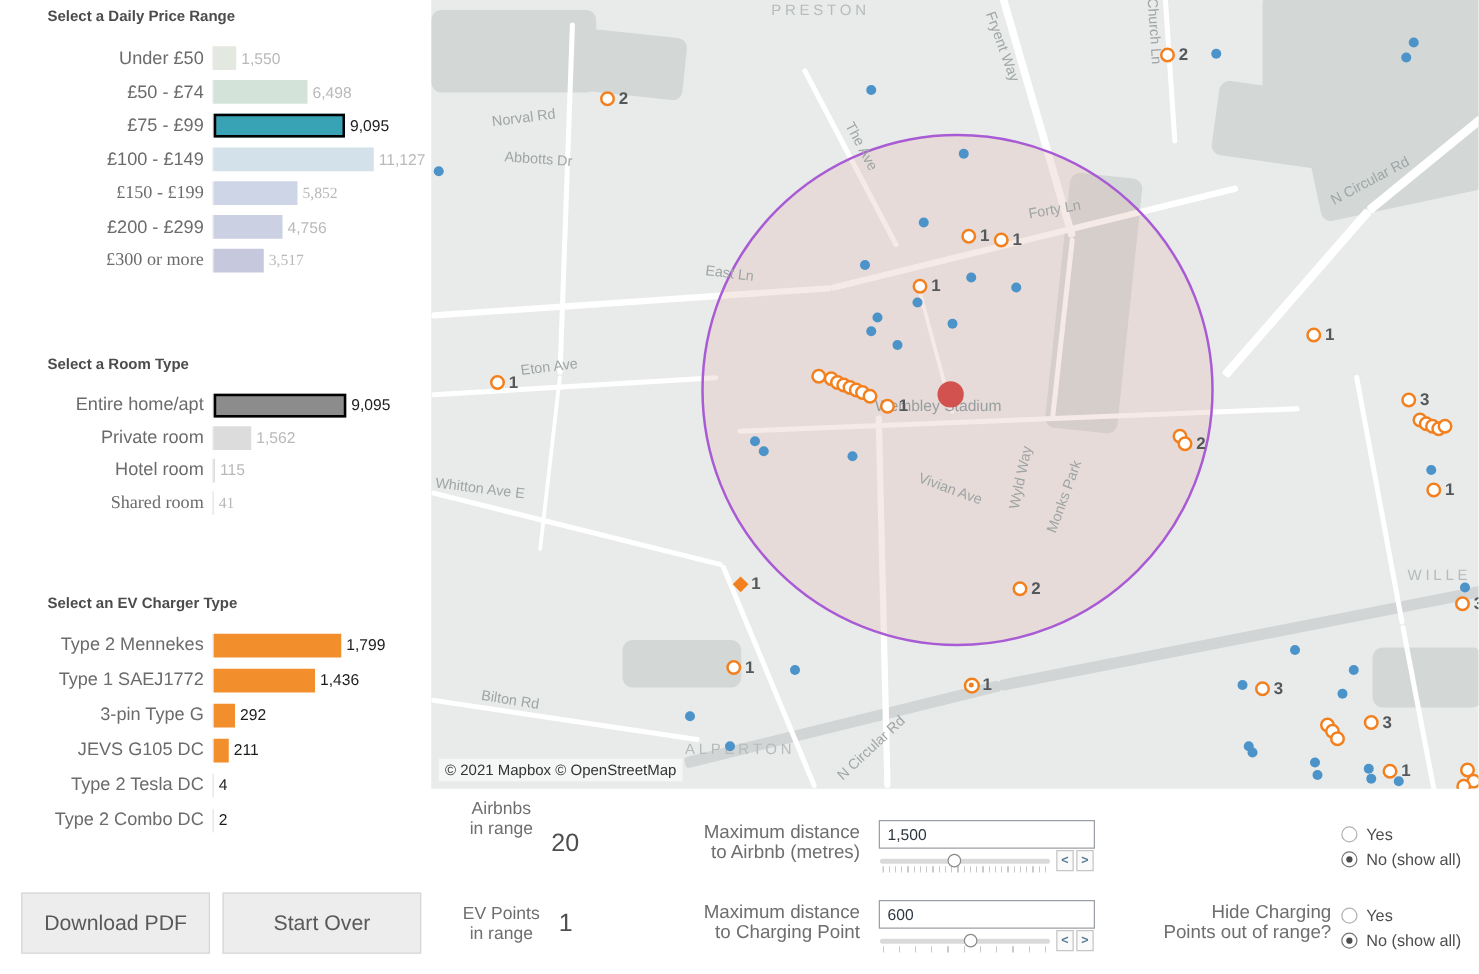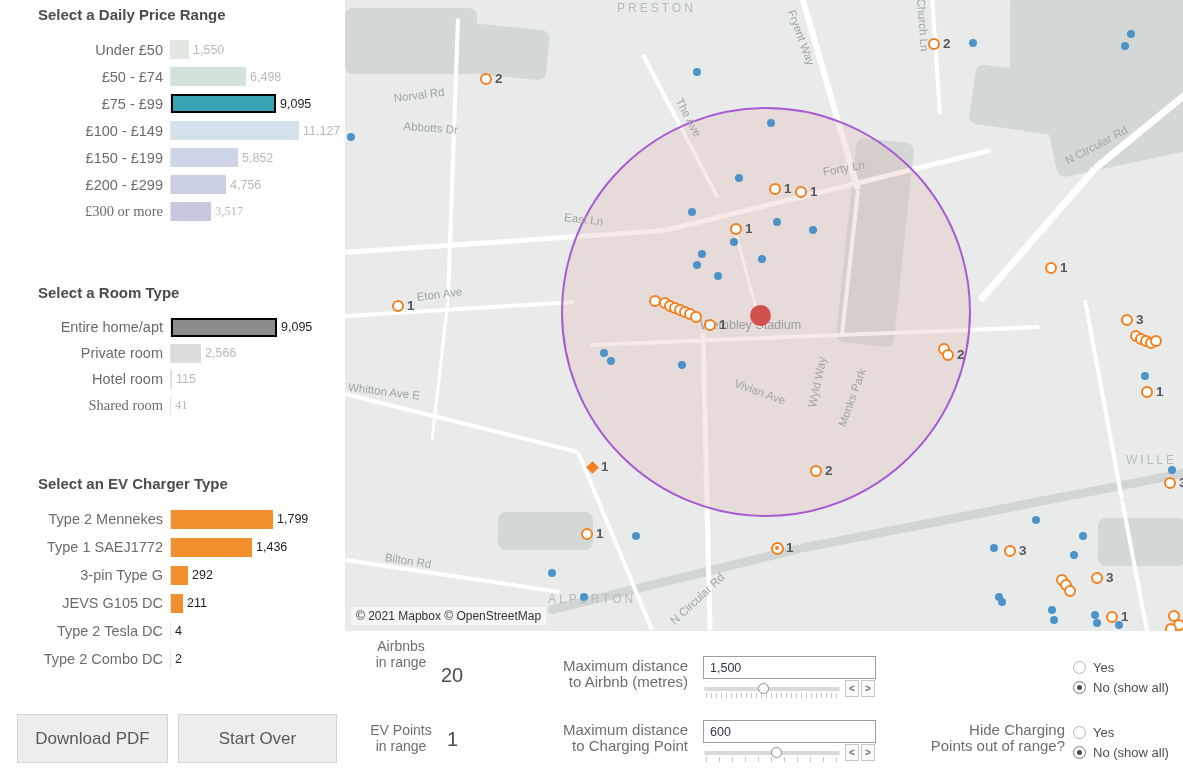--- a/index.html
+++ b/index.html
@@ -1,20 +1,20 @@
 <!DOCTYPE html>
 <html><head>
 <meta charset="utf-8">
 <style>
   html,body{margin:0;padding:0;background:#fff;}
   .app{position:relative;width:1183px;height:779px;background:#fff;
        font-family:"Liberation Sans",sans-serif;overflow:hidden;}
   
   .chart-sec{position:absolute;left:38px;width:300px;}
-  .chart-sec h2{margin:0;font-size:15px;font-weight:bold;color:#4c4c4c;}
+  .chart-sec h2{margin:0;font-size:12px;font-weight:bold;color:#4c4c4c;}
   .rows{margin-top:13px;}
   .crow{display:flex;align-items:center;}
   .clabel{width:125px;text-align:right;padding-right:7px;color:#6b6b6b;font-size:14.5px;flex:none;white-space:nowrap;}
   .cbararea{position:relative;flex:1;display:flex;align-items:center;height:19px;border-left:1px solid #e4e4e4;}
   .cbar{height:19px;box-sizing:border-box;flex:none;}
   .cbar.selected{border:2px solid #000;}
   .cval{margin-left:4px;font-size:12.5px;color:#b9b9b9;white-space:nowrap;}
   .cval.dark{color:#1d1d1d;}
   .btn{position:absolute;top:714px;height:49px;background:#ededed;border:1px solid #d6d6d6;
        color:#595959;font-size:17px;font-family:"Liberation Sans",sans-serif;cursor:pointer;}
@@ -84,21 +84,21 @@
             <span class="cval dark">9,095</span>
           </div>
         </div>
         <div class="crow" style="height: 27px;">
           <div class="clabel">£100 - £149</div>
           <div class="cbararea">
             <div class="cbar" style="width: 128px; background: rgb(210, 225, 234);"></div>
             <span class="cval">11,127</span>
           </div>
         </div>
-        <div class="crow" style="height: 27px;">
+        <div class="crow" style="height: 27px; font-family: Liberation Serif, serif;">
           <div class="clabel">£150 - £199</div>
           <div class="cbararea">
             <div class="cbar" style="width: 67px; background: rgb(205, 213, 230);"></div>
             <span class="cval">5,852</span>
           </div>
         </div>
         <div class="crow" style="height: 27px;">
           <div class="clabel">£200 - £299</div>
           <div class="cbararea">
             <div class="cbar" style="width: 55px; background: rgb(203, 208, 227);"></div>
@@ -122,21 +122,21 @@
           <div class="clabel">Entire home/apt</div>
           <div class="cbararea">
             <div class="cbar selected" style="width: 106px; background: rgb(140, 140, 140);"></div>
             <span class="cval dark">9,095</span>
           </div>
         </div>
         <div class="crow" style="height: 26px;">
           <div class="clabel">Private room</div>
           <div class="cbararea">
             <div class="cbar" style="width: 30px; background: rgb(220, 220, 220);"></div>
-            <span class="cval">2,566</span>
+            <span class="cval">1,562</span>
           </div>
         </div>
         <div class="crow" style="height: 26px;">
           <div class="clabel">Hotel room</div>
           <div class="cbararea">
             <div class="cbar" style="width: 1px; background: rgb(220, 220, 220);"></div>
             <span class="cval">115</span>
           </div>
         </div>
         <div class="crow" style="height: 26px; font-family: Liberation Serif, serif;">

